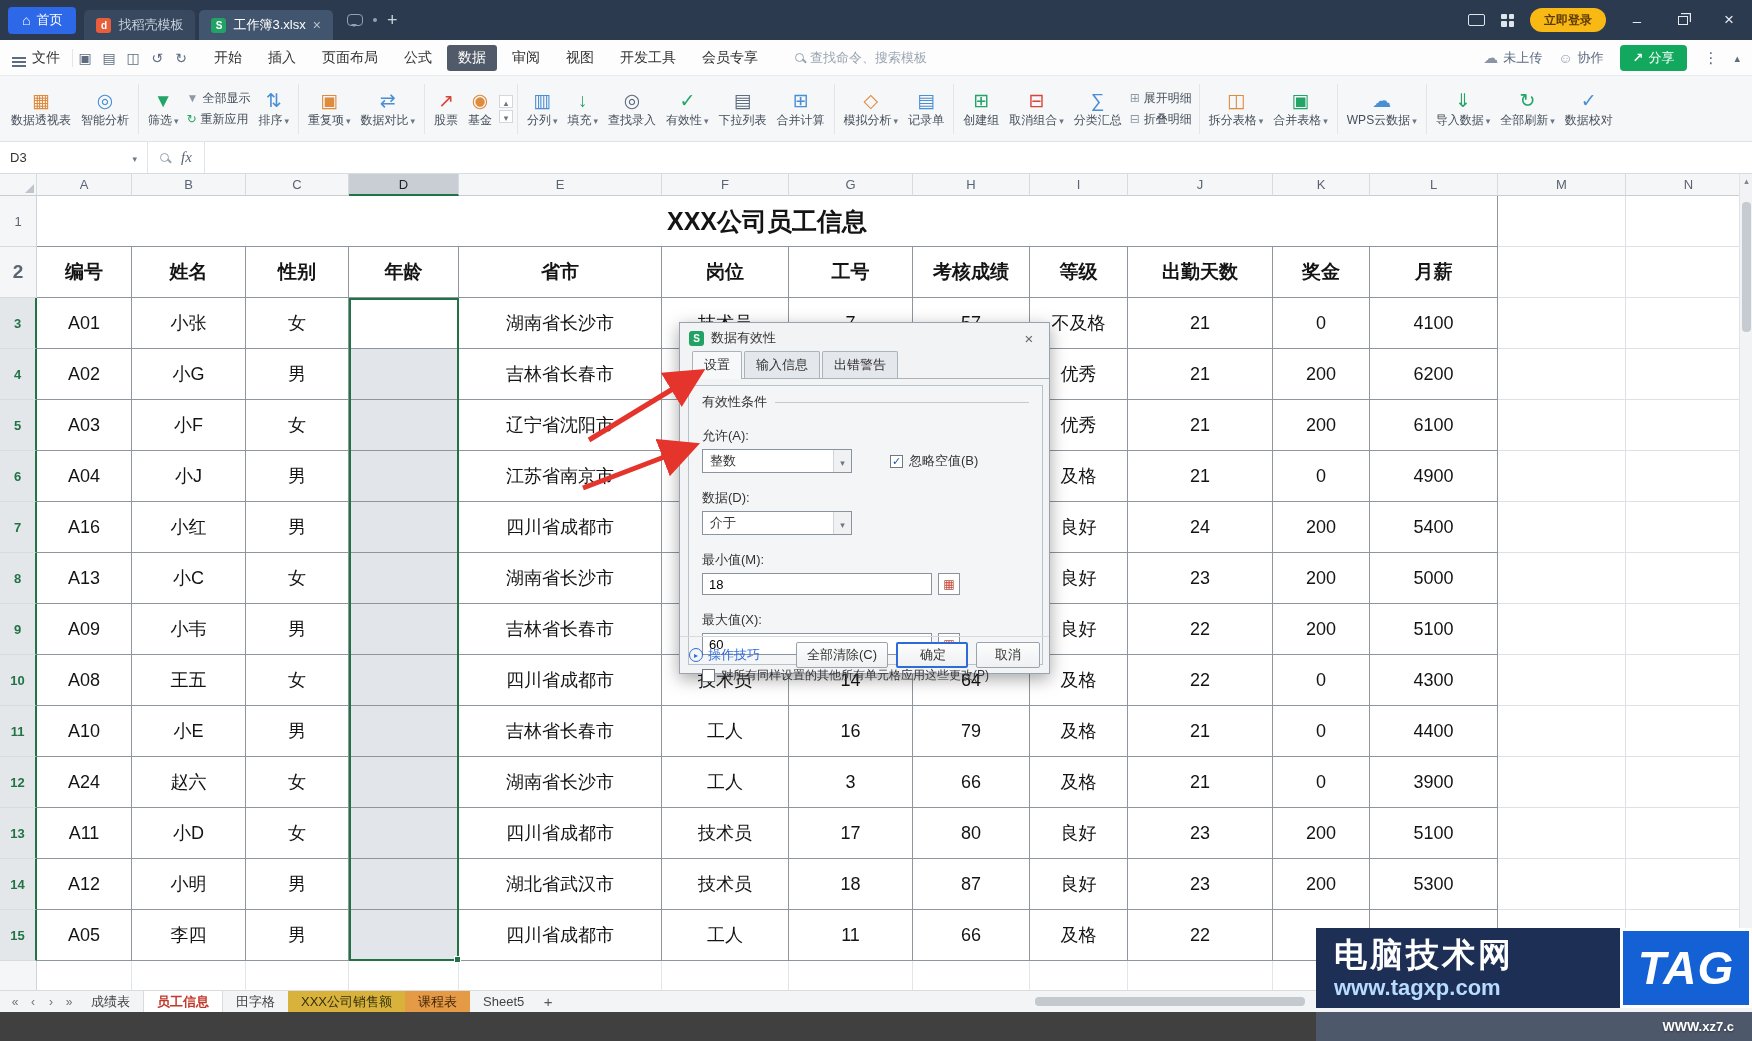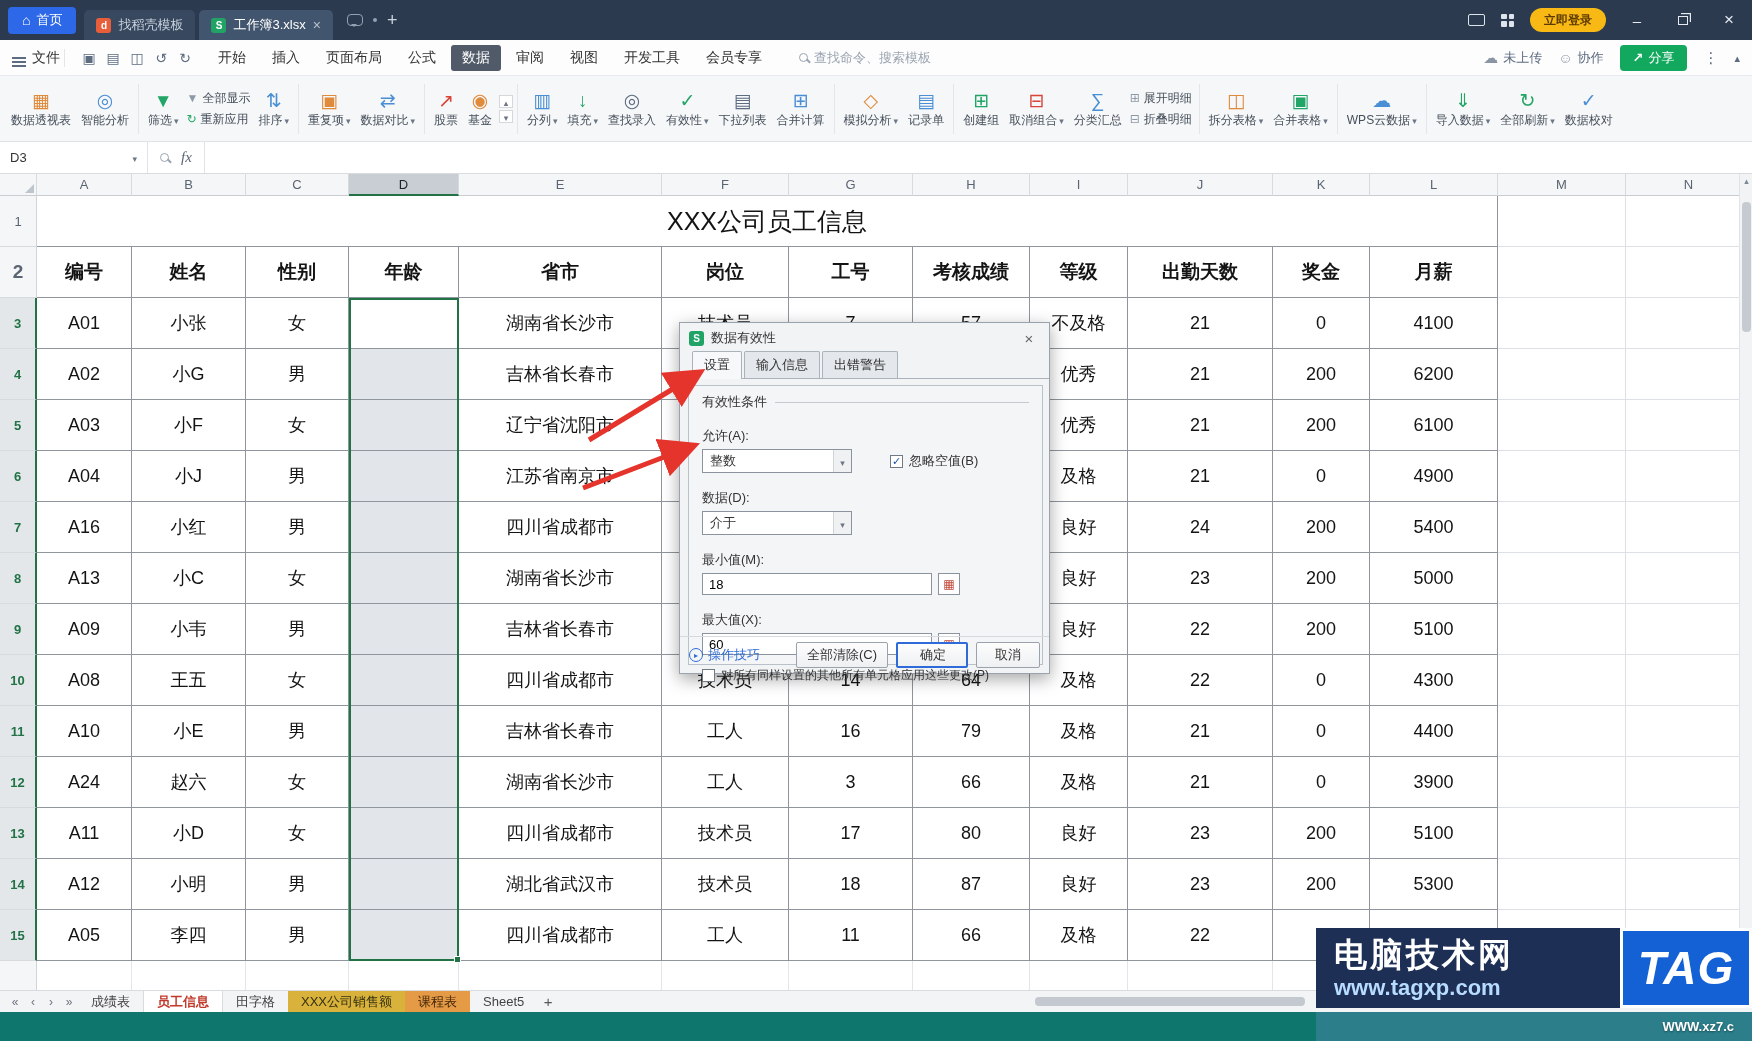--- a/index.html
+++ b/index.html
@@ -1,17 +1,17 @@
 <!DOCTYPE html>
 <html><head>
 <meta charset="utf-8">
 <style>
   html,body{margin:0;padding:0;background:#888;}
   *{box-sizing:border-box;}
-  .app{position:relative;width:1752px;height:1041px;overflow:hidden;background:#0f766e;
+  .app{position:relative;width:1752px;height:1041px;overflow:hidden;background:#404040;
        font-family:"Liberation Sans","DejaVu Sans",sans-serif;-webkit-font-smoothing:antialiased;}
 
   
   .titlebar{height:40px;background:#2b3a4f;display:flex;align-items:center;padding:0 8px;color:#c9d3de;}
   .home-btn{background:#2d68e8;color:#fff;border-radius:4px;height:27px;display:flex;align-items:center;
             gap:6px;padding:0 14px;font-size:13px;margin-right:8px;}
   .home-icon::before{content:"⌂";font-size:14px;}
   .doctab{height:30px;display:flex;align-items:center;gap:7px;padding:0 12px;font-size:13px;border-radius:5px 5px 0 0;
           align-self:flex-end;}
   .doctab.inactive{background:#37485f;color:#c9d3de;margin-right:4px;}
@@ -33,21 +33,21 @@
              align-items:center;padding:0 14px;font-weight:bold;}
   .wc{width:30px;height:26px;display:flex;align-items:center;justify-content:center;color:#e6ebf2;font-size:15px;}
   .wc-min::before{content:"–";}
   .wc-res{position:relative;}
   .wc-res i{width:10px;height:9px;border:1.2px solid #e6ebf2;display:block;box-shadow:2px -2px 0 -0.2px #2b3a4f,3px -3px 0 0 #e6ebf2;}
   .wc-close::before{content:"×";font-size:17px;}
 
   
   .menubar{height:36px;background:#fdfdfe;border-bottom:1px solid #e7eaee;display:flex;align-items:center;
            padding:0 12px;font-size:14px;color:#333;}
-  .file-menu{display:flex;align-items:flex-end;gap:6px;padding-right:4px;border-right:1px solid #e3e6ea;margin-right:12px;}
+  .file-menu{display:flex;align-items:flex-end;gap:6px;padding-right:12px;border-right:1px solid #e3e6ea;margin-right:0;}
   .burger{width:14px;height:10px;border-top:2px solid #5d6c80;border-bottom:2px solid #5d6c80;position:relative;}
   .burger::after{content:"";position:absolute;left:0;top:2px;width:100%;height:2px;background:#5d6c80;}
   .qicon{width:24px;height:22px;display:flex;align-items:center;justify-content:center;color:#5d6c80;font-size:14px;}
   .qi-save::before{content:"▣";}
   .qi-print::before{content:"▤";}
   .qi-preview::before{content:"◫";}
   .qi-undo::before{content:"↺";}
   .qi-redo::before{content:"↻";}
   .menus{display:flex;align-items:center;gap:4px;margin-left:10px;}
   .mitem{padding:4px 11px;border-radius:3px;}
@@ -141,21 +141,21 @@
   .chdr div.ch:nth-of-type(15){width:126px;}
   .grow{display:flex;height:51px;}
   .cell{display:flex;align-items:center;justify-content:center;font-size:18px;color:#141414;flex:0 0 auto;
         border-right:1px solid #8f959c;border-bottom:1px solid #8f959c;overflow:hidden;white-space:nowrap;}
   .rn{width:37px;background:#f5f6f7;border-right:1px solid #d0d4d9;border-bottom:1px solid #d8dbde;
       font-size:13px;color:#5a6472;}
   .ca{width:95px;}.cb{width:114px;}.cc{width:103px;}.cd{width:110px;}.ce{width:203px;}.cf{width:127px;}
   .cg{width:124px;}.chx{width:117px;}.ci{width:98px;}.cj{width:145px;}.ck{width:97px;}.cl{width:128px;}
   .cm{width:128px;}.cn{width:126px;}
   .cm.mt,.cn.mt{border-right:1px solid #dde0e4;border-bottom:1px solid #dde0e4;}
-  .ctitle{width:1461px;font-size:25px;font-weight:normal;}
+  .ctitle{width:1461px;font-size:25px;font-weight:bold;}
   .hdr2 .cell{font-weight:bold;font-size:19px;}
   .rows .rn{background:#e4e7ea;color:#217346;border-right:2px solid #217346;font-weight:bold;}
   .rows .cd{background:#e2e5e9;}
   .rows div.grow:nth-of-type(1) .cd{background:#fff;}
   .filler{height:29px;}
   .filler .cell{border-right:1px solid #e2e5e9;border-bottom:none;font-size:0;}
   .filler .rn{background:#f5f6f7;border-right:1px solid #d0d4d9;}
   .sel-overlay{position:absolute;left:349px;top:124px;width:110px;height:663px;border:2px solid #217346;
                pointer-events:none;z-index:5;}
   .sel-overlay .handle{position:absolute;right:-4px;bottom:-4px;width:7px;height:7px;background:#217346;border:1px solid #fff;}

